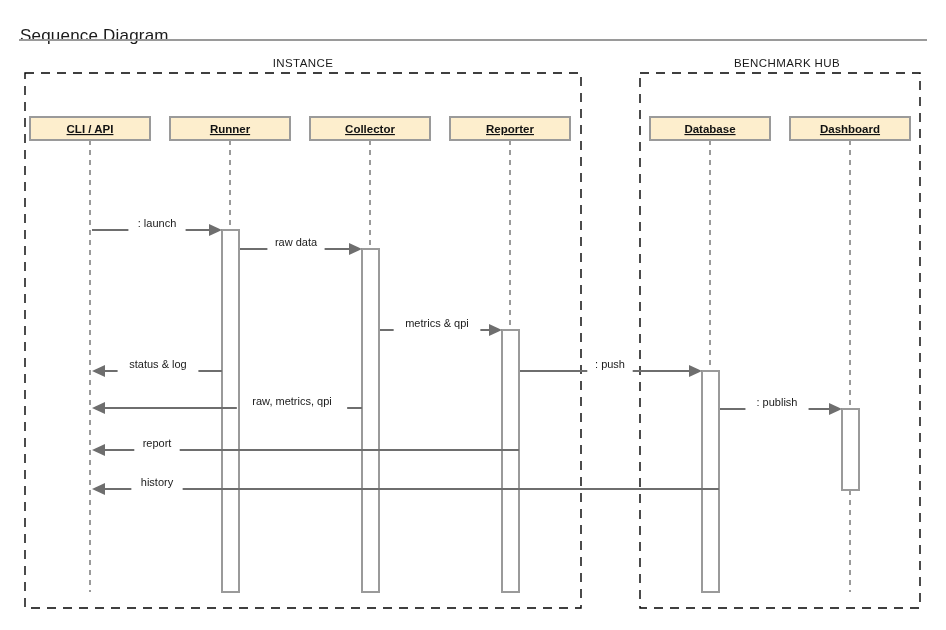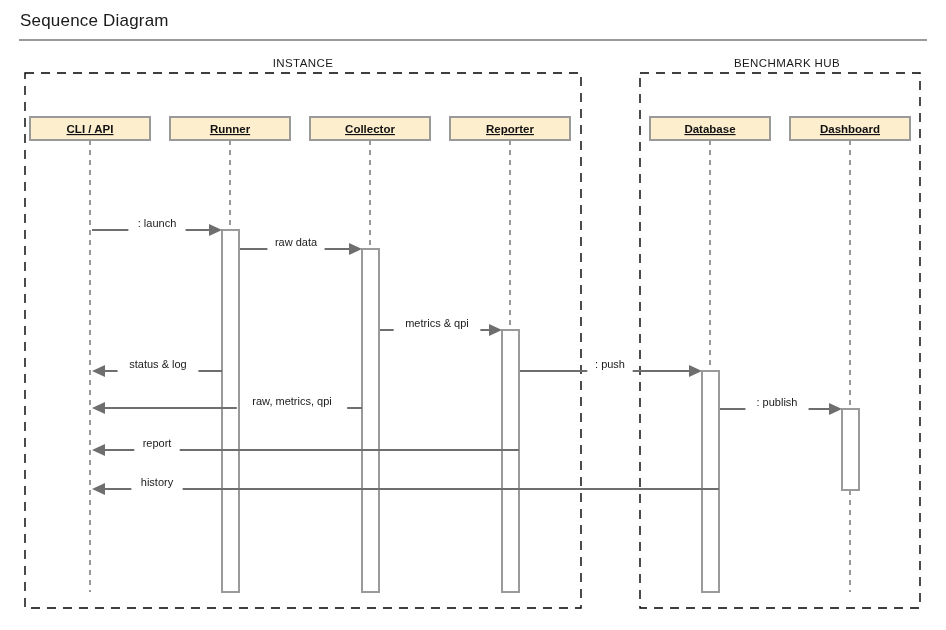--- a/index.html
+++ b/index.html
@@ -10,21 +10,21 @@
   body {
     width: 946px;
     height: 630px;
     font-family: "Liberation Sans", sans-serif;
     position: relative;
     overflow: hidden;
   }
   #page-title {
     position: absolute;
     left: 20px;
-    top: 11px;
+    top: 26px;
     font-size: 17px;
     color: #1a1a1a;
     letter-spacing: 0.2px;
     white-space: nowrap;
   }
   #title-rule {
     position: absolute;
     left: 19px;
     top: 39px;
     width: 908px;

